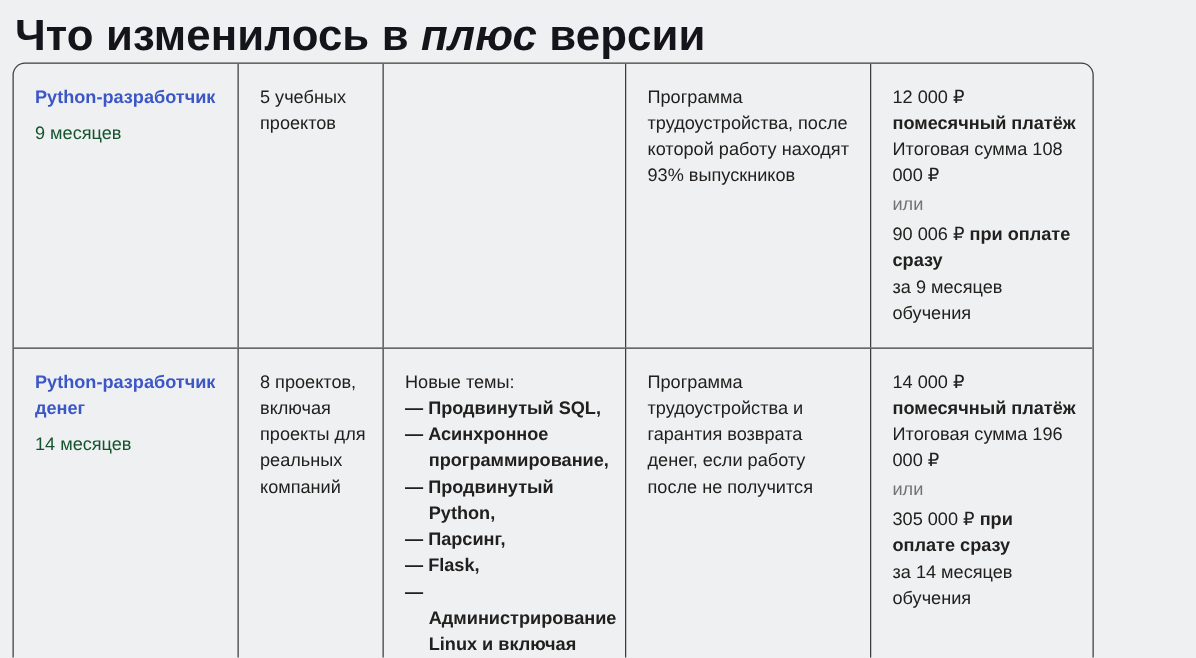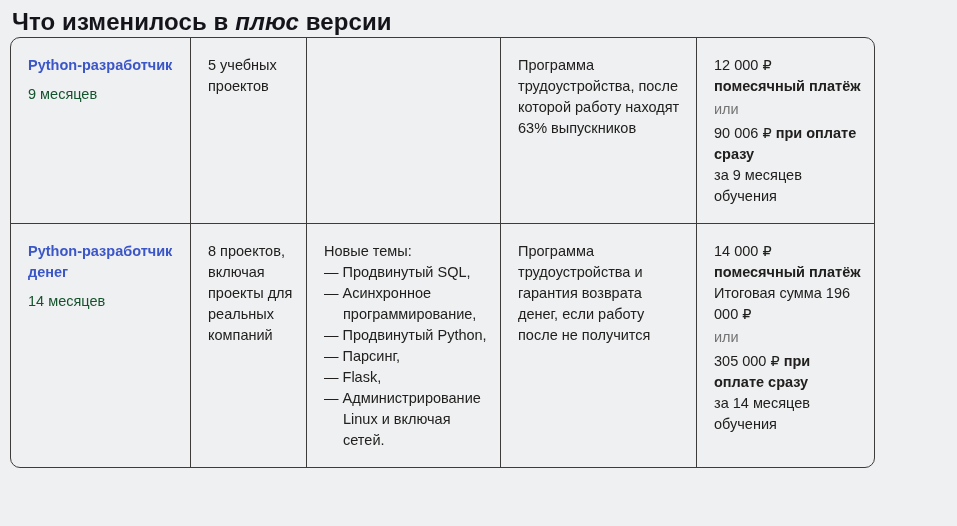--- a/index.html
+++ b/index.html
@@ -11,21 +11,21 @@
     font-family: "Liberation Sans", "DejaVu Sans", sans-serif;
     color: #21201e;
     overflow: hidden;
   }
 
   .page {
     padding: 8px 10px 0 10px;
   }
 
   .page-title {
-    font-size: 24px;
+    font-size: 35px;
     font-weight: 700;
     line-height: 1.2;
     letter-spacing: 0.1px;
     color: #14141a;
     margin-left: 2px;
   }
   .page-title .em { font-style: italic; }
 
   .compare-table {
     width: 865px;
@@ -55,20 +55,21 @@
     font-weight: 700;
     margin-bottom: 8px;
     padding-right: 2px;
   }
   .course-duration { color: #14532d; }
 
   .topics-heading { }
   .topic-item {
     padding-left: 19px;
     text-indent: -19px;
+    font-weight: bold;
   }
 
   .price-line { }
   .price-line .bold { font-weight: 700; }
   .or-label {
     color: #737373;
     margin: 2px 0 3px 0;
   }
 </style>
 </head>
@@ -83,24 +84,25 @@
     <div class="t-row row-top">
       <div class="cell">
         <div class="course-name">Python-разработчик</div>
         <div class="course-duration">9 месяцев</div>
       </div>
       <div class="cell">
         <div>5 учебных проектов</div>
       </div>
       <div class="cell"></div>
       <div class="cell">
-        <div>Программа трудоустройства, после которой работу находят 63% выпускников</div>
+        <div>Программа трудоустройства, после которой работу находят 93% выпускников</div>
       </div>
       <div class="cell">
         <div class="price-line"><span>12 000 ₽ </span><span class="bold">помесячный платёж</span></div>
+        <div class="price-line">Итоговая сумма 108 000 ₽</div>
         <div class="or-label">или</div>
         <div class="price-line"><span>90 006 ₽ </span><span class="bold">при оплате сразу</span></div>
         <div class="price-line">за 9 месяцев обучения</div>
       </div>
     </div>
 
     <div class="t-row row-bottom">
       <div class="cell">
         <div class="course-name">Python-разработчик денег</div>
         <div class="course-duration">14 месяцев</div>

